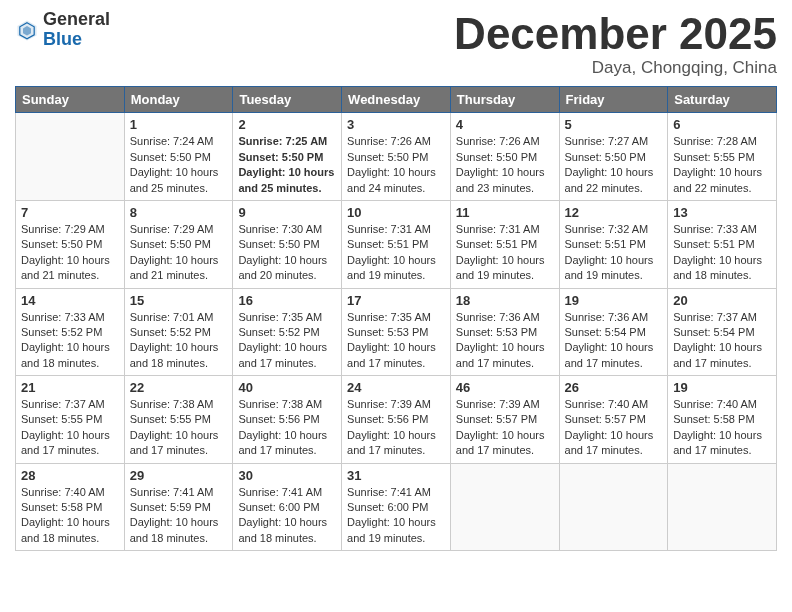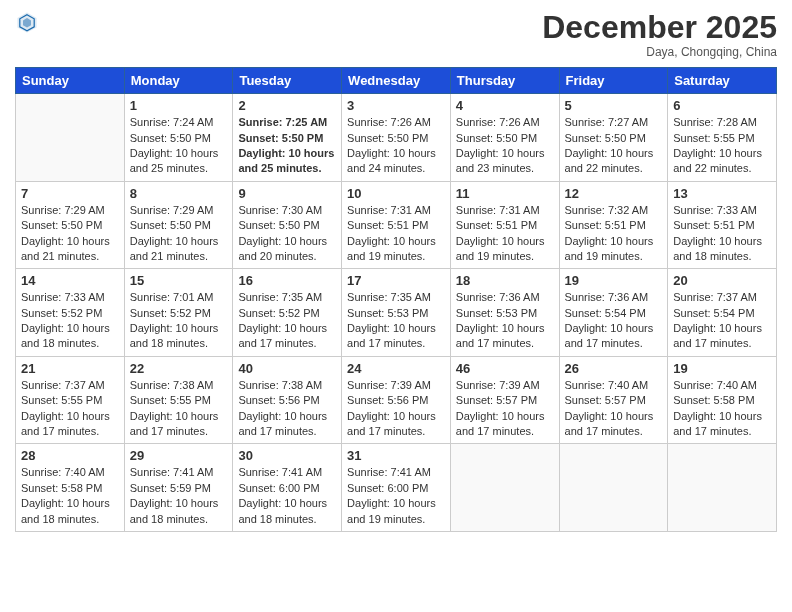--- a/index.html
+++ b/index.html
@@ -34,36 +34,36 @@
     .logo-general { color: #333; }
     .logo-blue { color: #1a6aad; }
     .logo-icon {
       width: 24px;
       height: 24px;
     }
     .title-block {
       text-align: right;
     }
     .month-title {
-      font-size: 32px;
+      font-size: 44px;
       font-weight: bold;
       color: #333;
       line-height: 1.1;
     }
     .location {
-      font-size: 12px;
+      font-size: 17px;
       color: #555;
     }
     .calendar {
       width: 100%;
       border-collapse: collapse;
       table-layout: fixed;
     }
     .calendar th {
-      background-color: #1d4ed8;
+      background-color: #737373;
       color: white;
       text-align: left;
       padding: 5px 6px;
       font-size: 13px;
       font-weight: bold;
       border: 1px solid #2a6099;
     }
     .calendar td {
       border: 1px solid #ccc;
       vertical-align: top;
@@ -92,20 +92,26 @@
 <body>
 
 <div class="container">
   <div class="header">
     <div class="logo">
       <svg class="logo-icon" viewBox="0 0 30 30">
         <polygon points="15,3 27,10 27,22 15,28 3,22 3,10" fill="#1a6aad" opacity="0.15"></polygon>
         <polygon points="15,6 24,11 24,21 15,26 6,21 6,11" fill="none" stroke="#1a6aad" stroke-width="1.5"></polygon>
         <polygon points="15,10 20,13 20,19 15,22 10,19 10,13" fill="#1a6aad" opacity="0.5"></polygon>
       </svg>
+      <div>
+        <div class="logo-text">
+          <span class="logo-general">General</span><br>
+          <span class="logo-blue">Blue</span>
+        </div>
+      </div>
     </div>
     <div class="title-block">
       <div class="month-title">December 2025</div>
       <div class="location">Daya, Chongqing, China</div>
     </div>
   </div>
 
   <table class="calendar">
     <thead>
       <tr>

